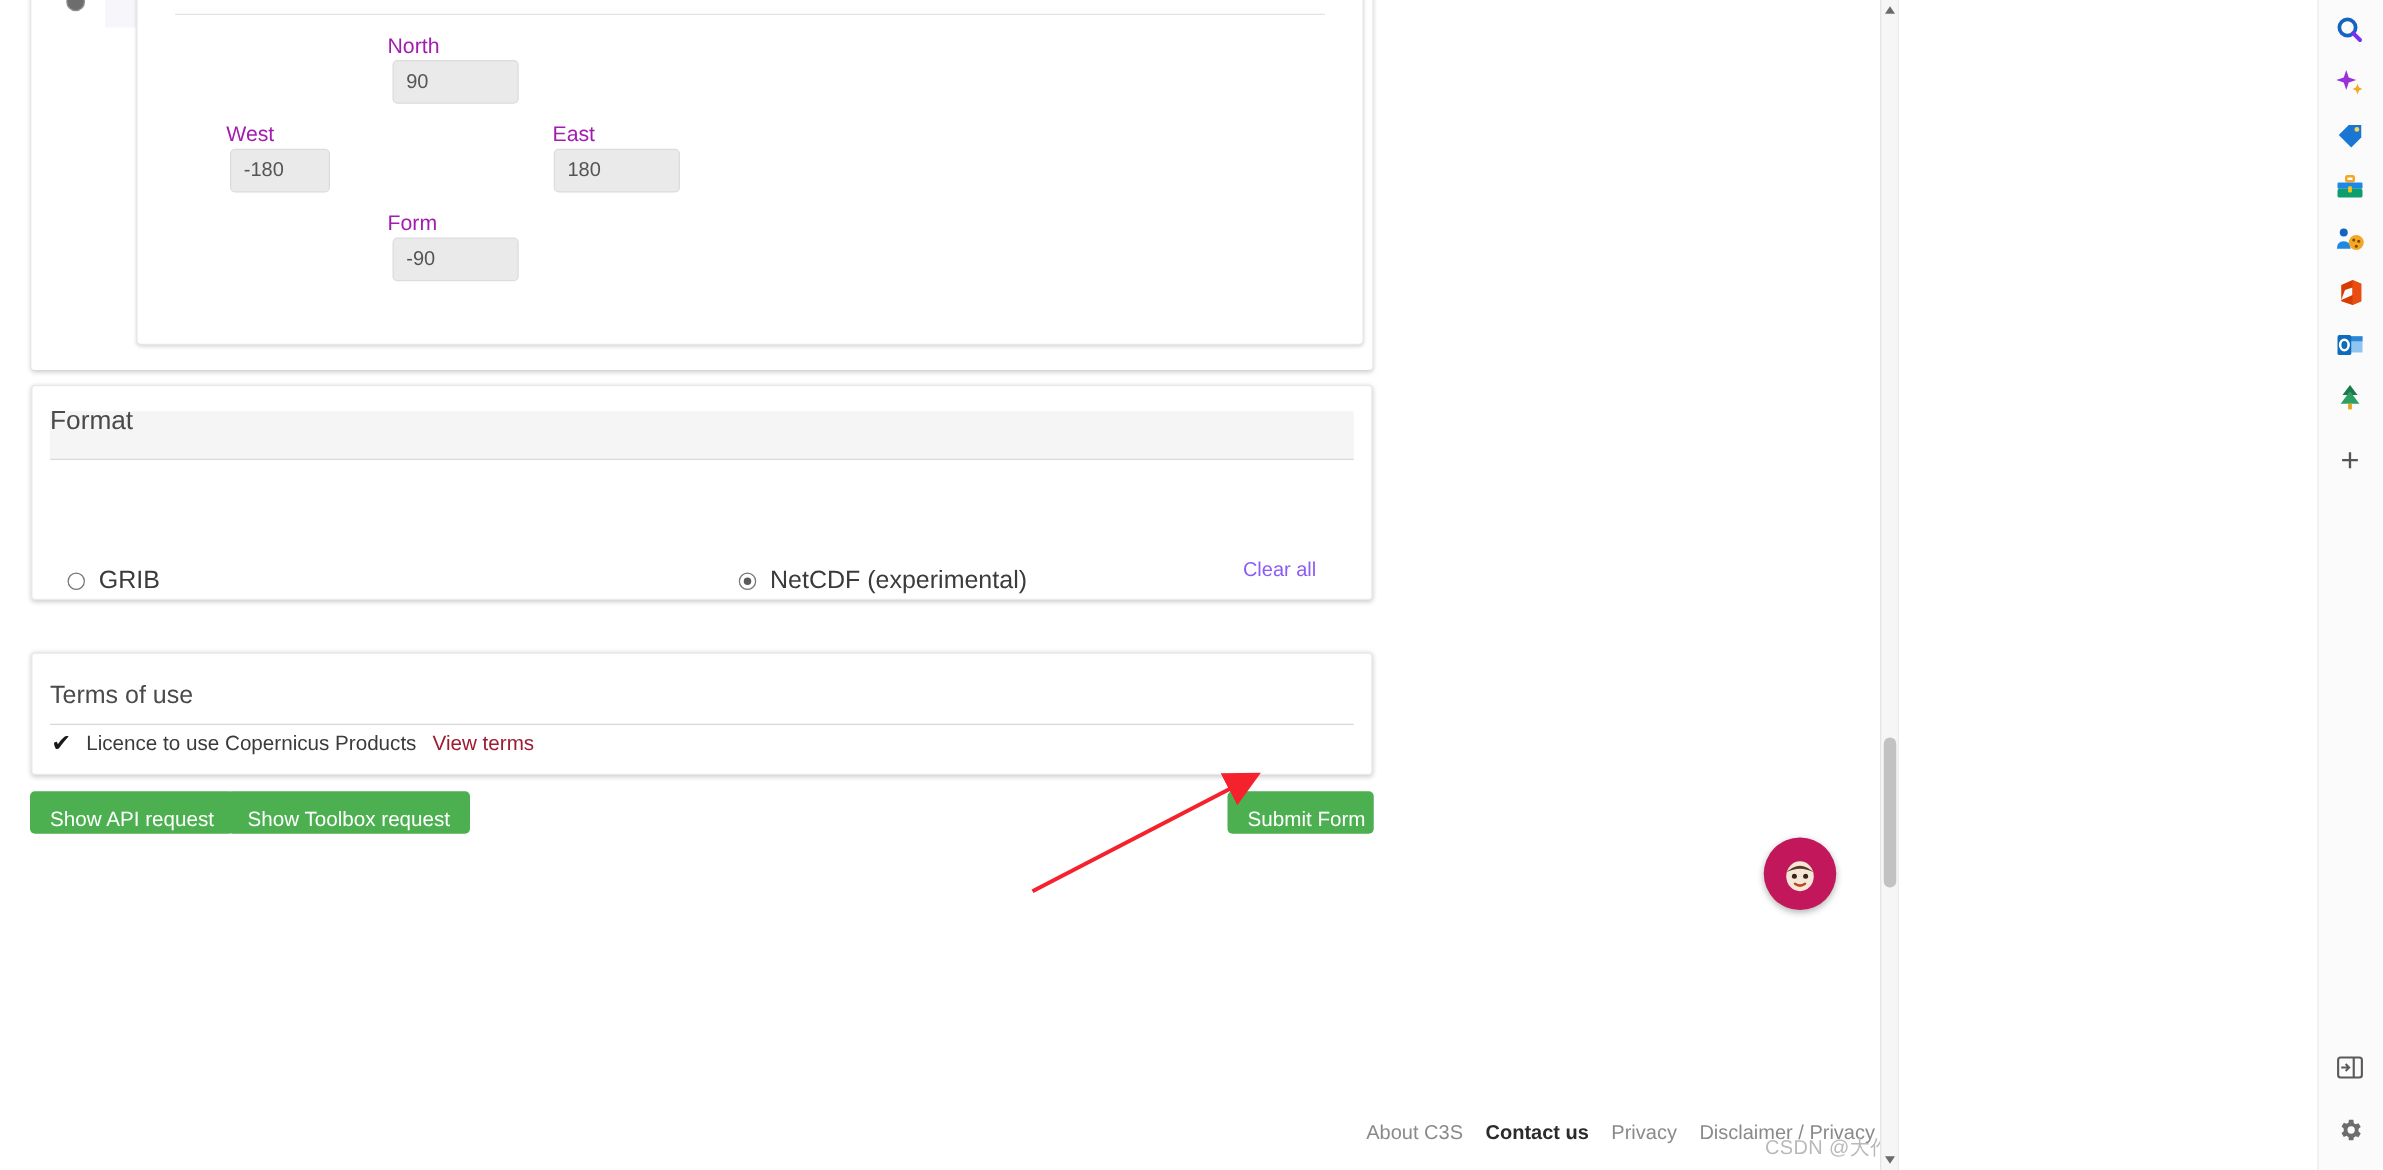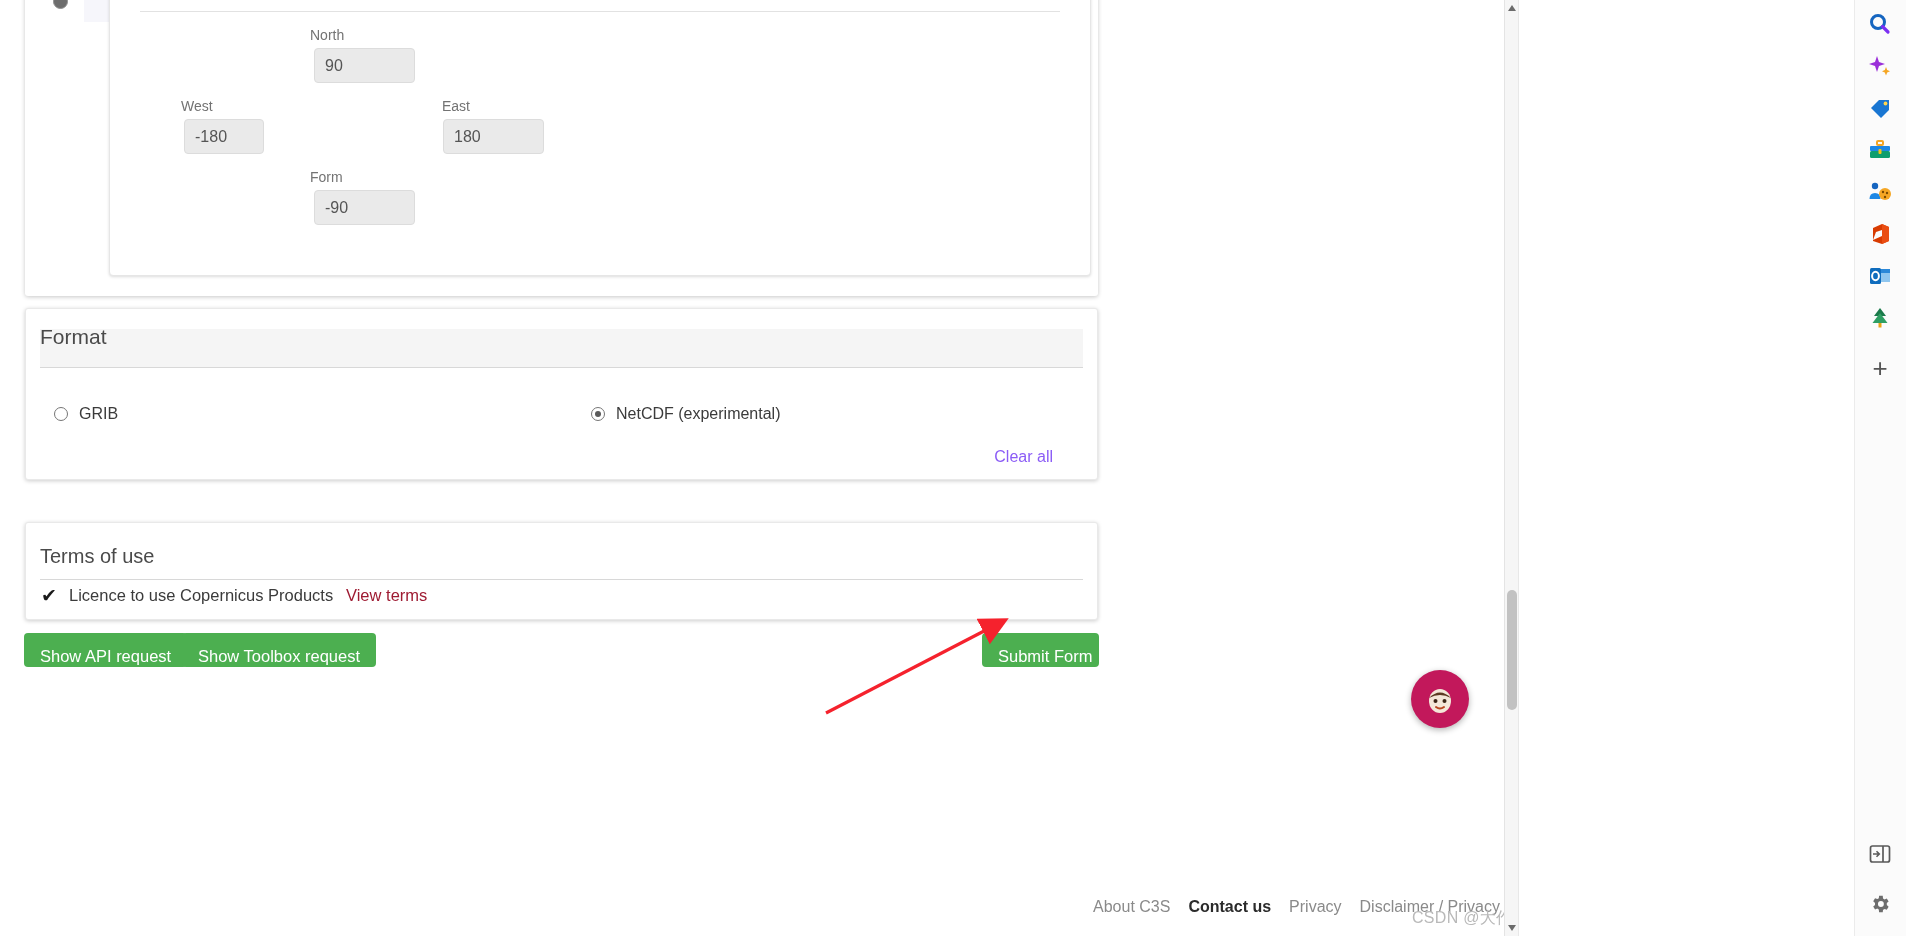--- a/index.html
+++ b/index.html
@@ -60,21 +60,21 @@
     border-radius: 4px;
     box-shadow: 0 1px 3px rgba(0,0,0,0.14);
   }
   .hline-sub {
     position: absolute; left: 30px; top: 44px;
     width: 920px; height: 1px; background: #e2e2e2;
   }
 
   .bbox-label {
     position: absolute;
-    font-size: 14px; color: #737373;
+    font-size: 17px; color: #a21caf;
     white-space: nowrap;
   }
   .bbox-input {
     position: absolute;
     height: 35px;
     background: #eaeaea;
     border: 1px solid #dcdcdc;
     border-radius: 4px;
     font-size: 16px;
     color: #555;
@@ -101,22 +101,23 @@
     position: absolute;
     height: 1px; background: #d8d8d8;
   }
   .section-band {
     position: absolute;
     background: #f5f5f5;
   }
   .radio-opt {
     position: absolute;
     display: flex; align-items: center;
-    font-size: 16px; color: #3b3b3b;
-    white-space: nowrap;
+    font-size: 20px; color: #3b3b3b;
+    white-space: nowrap;
+    margin-top: 48px;
   }
   .radio-circle {
     width: 14px; height: 14px;
     border: 1px solid #767676;
     border-radius: 50%;
     margin-right: 11px;
     background: #fff;
     position: relative;
     flex: 0 0 auto;
   }

